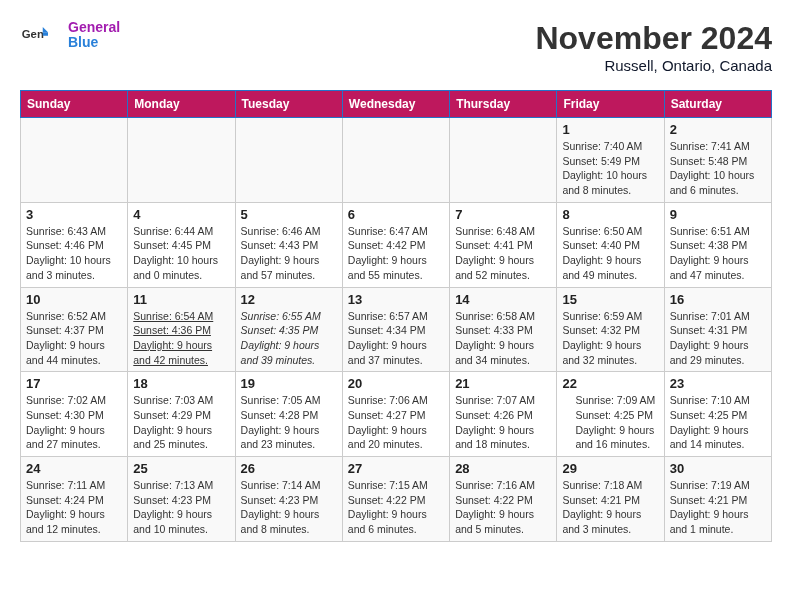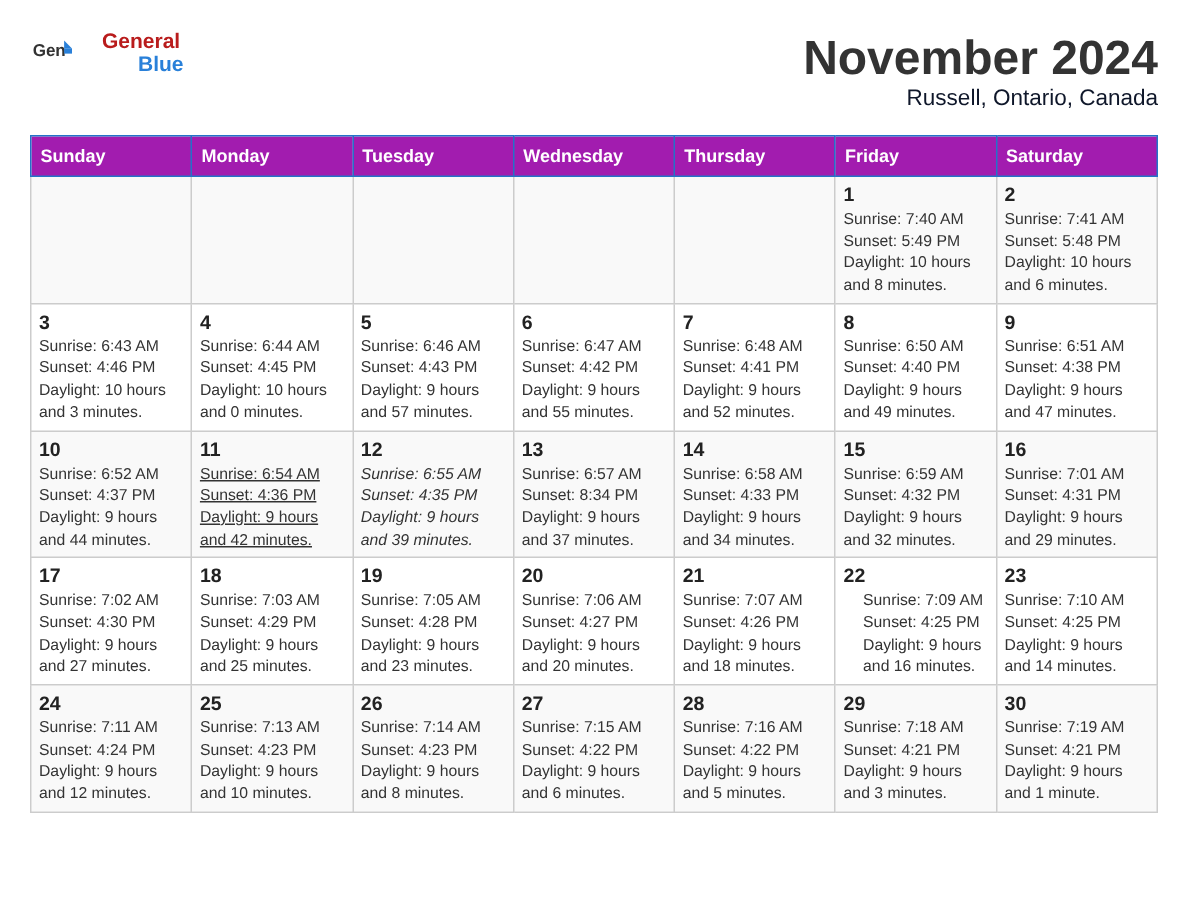--- a/index.html
+++ b/index.html
@@ -22,27 +22,26 @@
       gap: 20px;
     }
     .logo-text {
       display: flex;
       flex-direction: column;
       line-height: 1.1;
     }
     .logo-general {
       font-size: 14px;
       font-weight: bold;
-      color: #b91c1c;
+      color: #a21caf;
     }
     .logo-blue {
       font-size: 14px;
       font-weight: bold;
       color: #2980d9;
-      margin-left: 24px;
     }
     .logo-icon {
       width: 28px;
       height: 28px;
     }
     .title-block {
       text-align: right;
     }
     .month-title {
       font-size: 32px;
@@ -52,21 +51,21 @@
     .location {
       font-size: 15px;
       color: #0f172a;
     }
     .calendar {
       width: 100%;
       border-collapse: collapse;
       font-size: 11px;
     }
     .calendar th {
-      background-color: #a21caf;
+      background-color: #be185d;
       color: #fff;
       text-align: left;
       padding: 6px 6px;
       font-size: 12px;
       font-weight: bold;
       border: 1px solid #2472c8;
     }
     .calendar td {
       border: 1px solid #ccc;
       vertical-align: top;
@@ -217,21 +216,21 @@
         </td>
         <td>
           <div class="day-num">12</div>
           <div class="day-info" style="white-space: pre-line; font-style: italic;">Sunrise: 6:55 AM
 Sunset: 4:35 PM
 Daylight: 9 hours and 39 minutes.</div>
         </td>
         <td>
           <div class="day-num">13</div>
           <div class="day-info" style="white-space: pre-line;">Sunrise: 6:57 AM
-Sunset: 8:34 PM
+Sunset: 4:34 PM
 Daylight: 9 hours and 37 minutes.</div>
         </td>
         <td>
           <div class="day-num">14</div>
           <div class="day-info" style="white-space: pre-line;">Sunrise: 6:58 AM
 Sunset: 4:33 PM
 Daylight: 9 hours and 34 minutes.</div>
         </td>
         <td>
           <div class="day-num">15</div>

